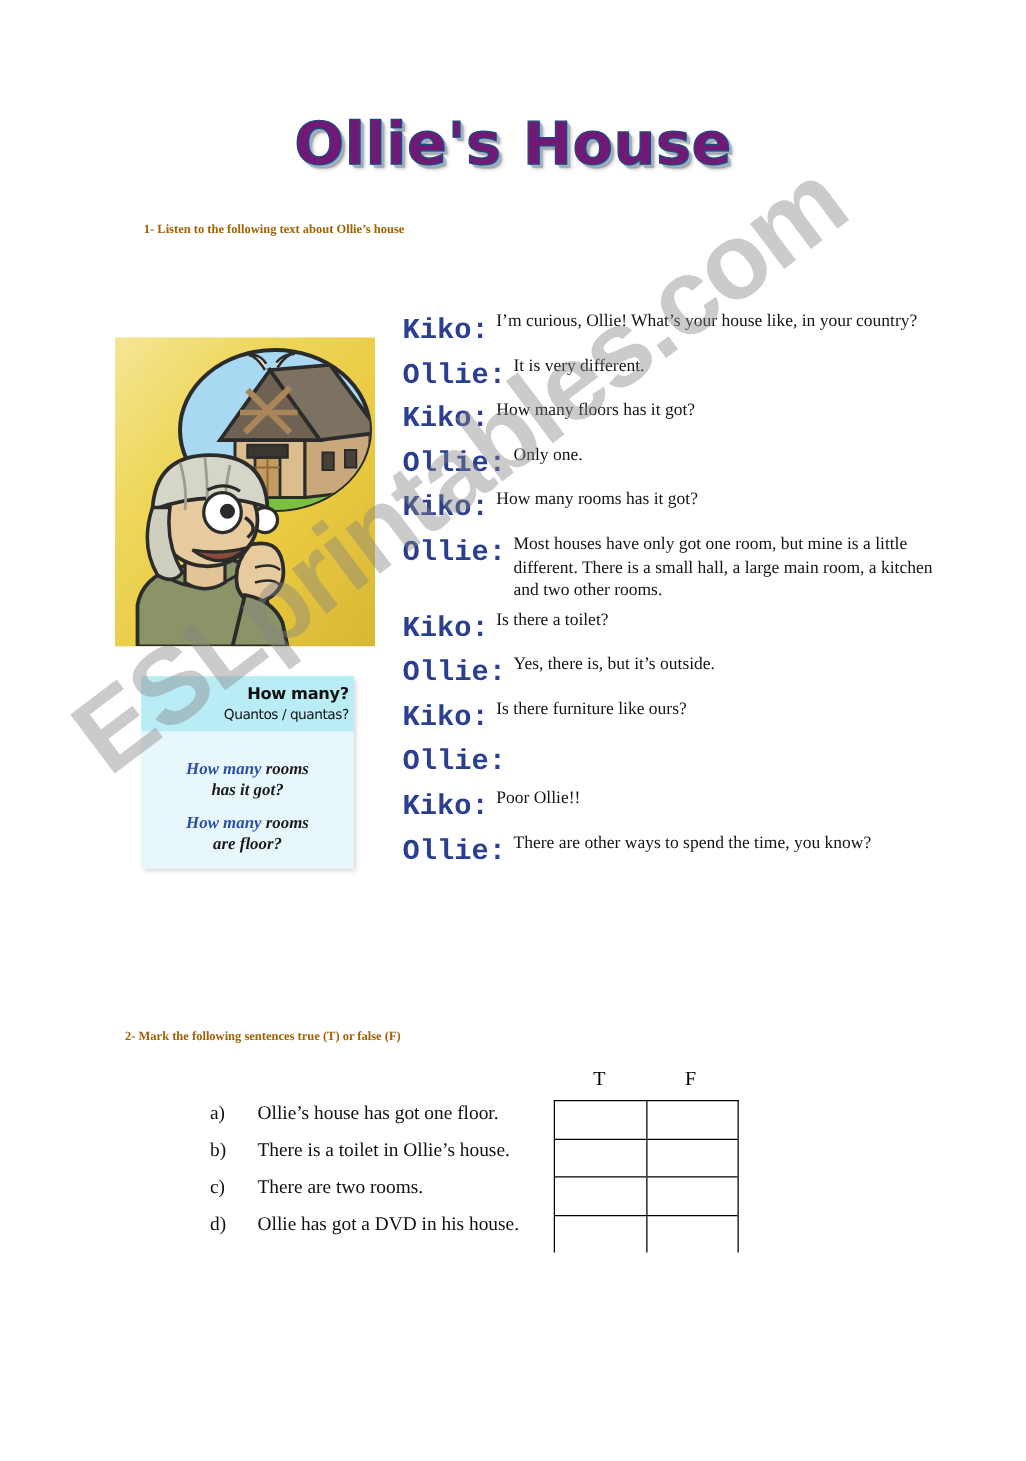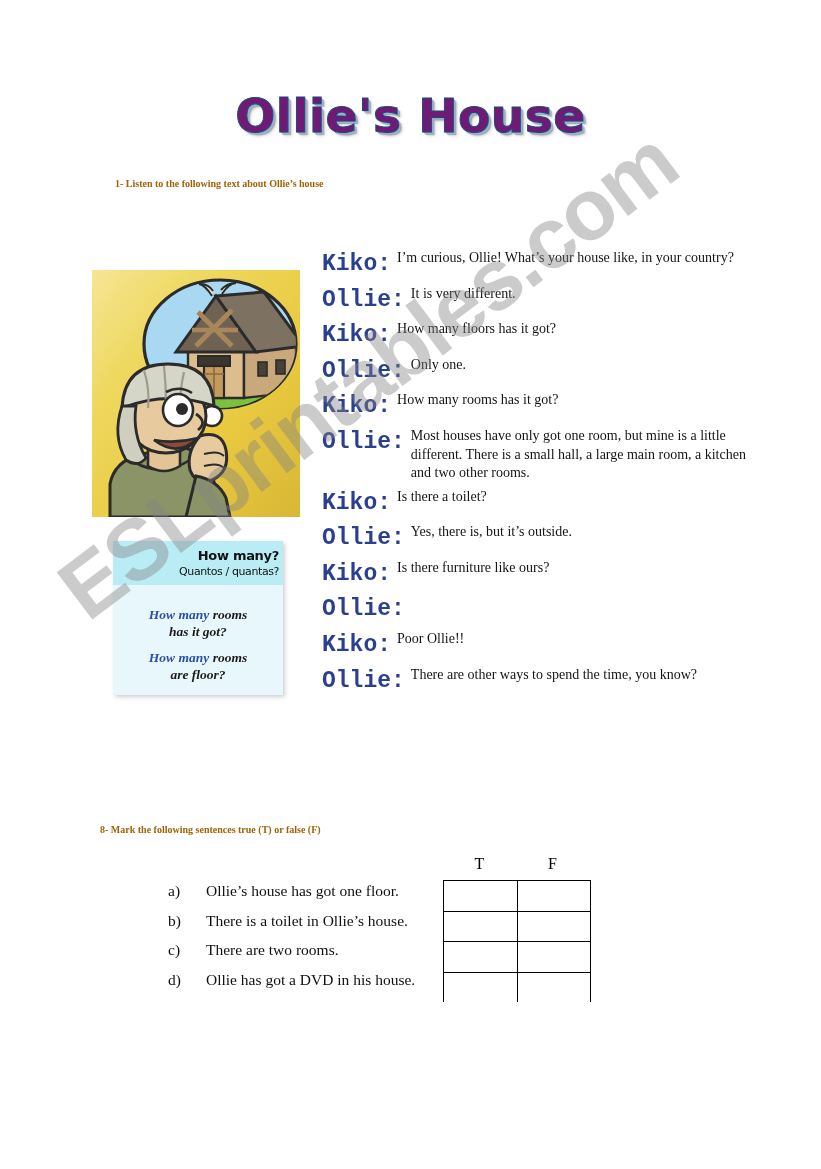--- a/index.html
+++ b/index.html
@@ -372,21 +372,21 @@
     <div class="turn">
       <div class="speaker">Kiko:</div>
       <div class="speech">Poor Ollie!!</div>
     </div>
     <div class="turn">
       <div class="speaker">Ollie:</div>
       <div class="speech">There are other ways to spend the time, you know?</div>
     </div>
   </div>
 
-  <div class="instruction" id="instruction-2">8- Mark the following sentences true (T) or false (F)</div>
+  <div class="instruction" id="instruction-2">2- Mark the following sentences true (T) or false (F)</div>
 
   <div id="tf-statements">
     <div class="tf-row">
       <span class="tf-letter">a)</span>
       <span class="tf-text">Ollie’s house has got one floor.</span>
     </div>
     <div class="tf-row">
       <span class="tf-letter">b)</span>
       <span class="tf-text">There is a toilet in Ollie’s house.</span>
     </div>

